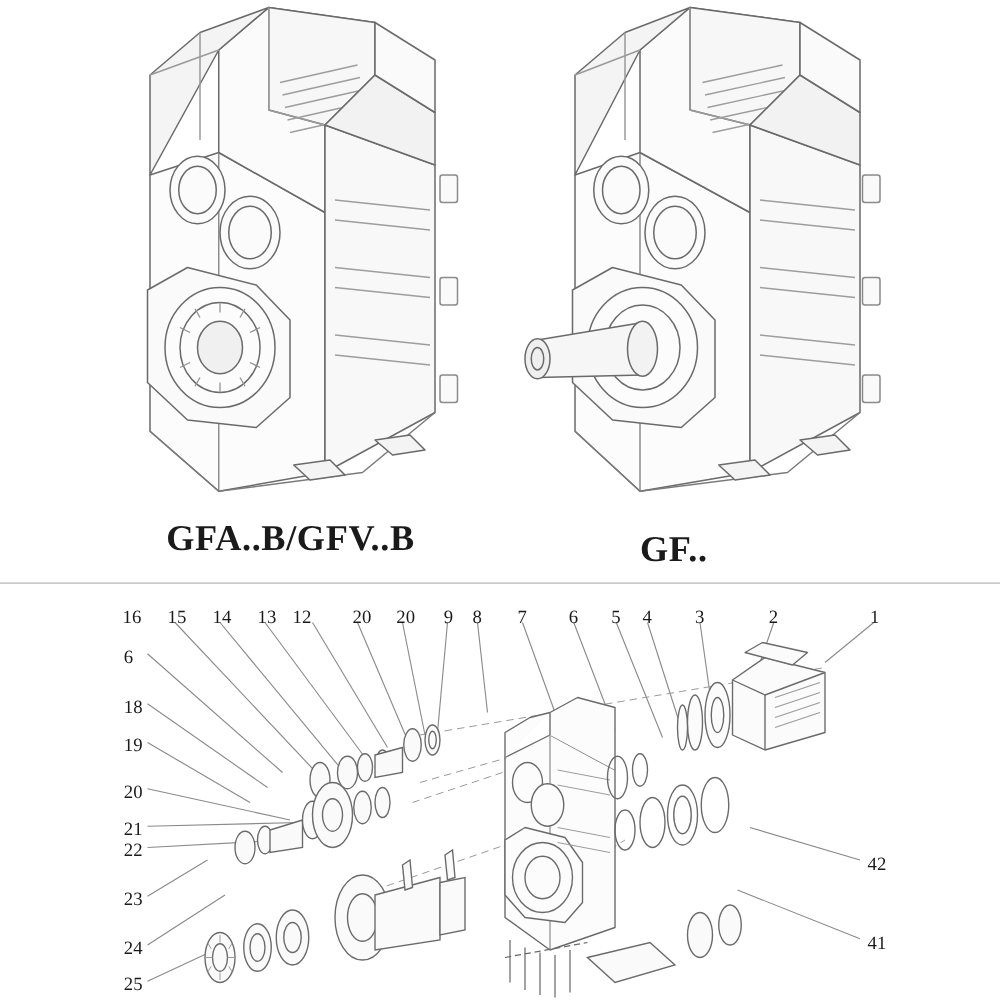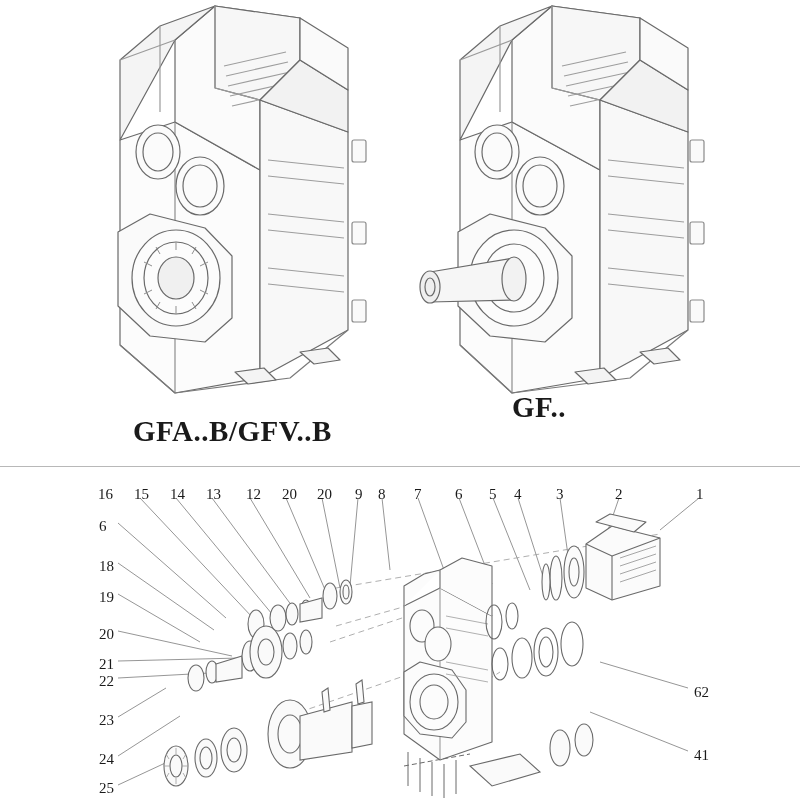--- a/index.html
+++ b/index.html
@@ -21,21 +21,21 @@
   
   .caption{
     position:absolute;
     font-family:"Liberation Serif", serif;
     font-weight:700;
     color:#1a1a1a;
     letter-spacing:0.5px;
     white-space:nowrap;
   }
   #cap-left{left:133px;top:415px;font-size:29px;}
-  #cap-right{left:512px;top:391px;font-size:29px;}
+  #cap-right{left:512px;top:424px;font-size:29px;}
 
   
   .divider{
     position:absolute;left:0;top:466px;width:800px;height:1px;
     background:#b8b8b8;
   }
 
   
   .exploded{position:absolute;left:0;top:466px;width:800px;height:248px;}
 
@@ -339,21 +339,21 @@
         <path d="M470 300 L520 288 L540 306 L492 320 Z"></path>
         <ellipse cx="560" cy="282" rx="10" ry="18"></ellipse>
         <ellipse cx="584" cy="274" rx="9" ry="16"></ellipse>
       </g>
     </svg>
 
     <div class="num" style="left:98px;top:20px">16</div>
     <div class="num" style="left:134px;top:20px">15</div>
     <div class="num" style="left:170px;top:20px">14</div>
     <div class="num" style="left:206px;top:20px">13</div>
-    <div class="num" style="left:246px;top:20px">12</div>
+    <div class="num" style="left:234px;top:20px">12</div>
     <div class="num" style="left:282px;top:20px">20</div>
     <div class="num" style="left:317px;top:20px">20</div>
     <div class="num" style="left:355px;top:20px">9</div>
     <div class="num" style="left:378px;top:20px">8</div>
     <div class="num" style="left:414px;top:20px">7</div>
     <div class="num" style="left:455px;top:20px">6</div>
     <div class="num" style="left:489px;top:20px">5</div>
     <div class="num" style="left:514px;top:20px">4</div>
     <div class="num" style="left:556px;top:20px">3</div>
     <div class="num" style="left:615px;top:20px">2</div>
@@ -362,17 +362,17 @@
     <div class="num" style="left:99px;top:52px">6</div>
     <div class="num" style="left:99px;top:92px">18</div>
     <div class="num" style="left:99px;top:123px">19</div>
     <div class="num" style="left:99px;top:160px">20</div>
     <div class="num" style="left:99px;top:190px">21</div>
     <div class="num" style="left:99px;top:207px">22</div>
     <div class="num" style="left:99px;top:246px">23</div>
     <div class="num" style="left:99px;top:285px">24</div>
     <div class="num" style="left:99px;top:314px">25</div>
 
-    <div class="num" style="left:694px;top:218px">62</div>
+    <div class="num" style="left:694px;top:218px">42</div>
     <div class="num" style="left:694px;top:281px">41</div>
   </div>
 
 </div>
 
 </body></html>

